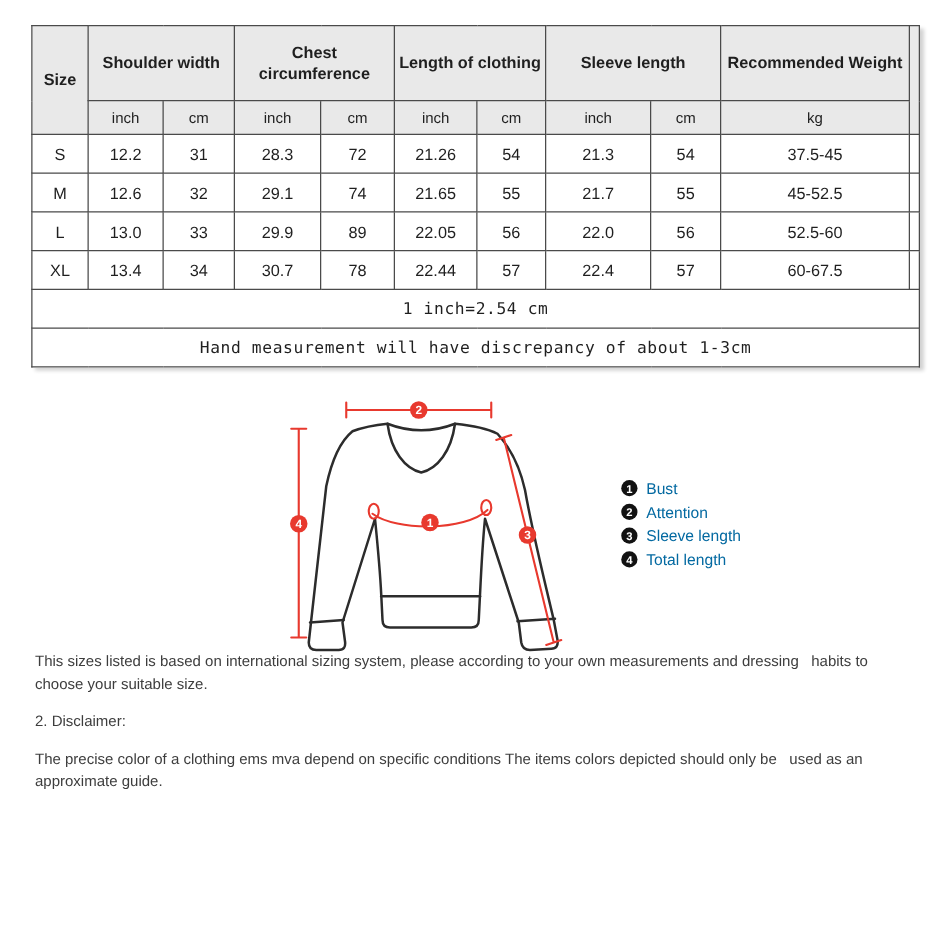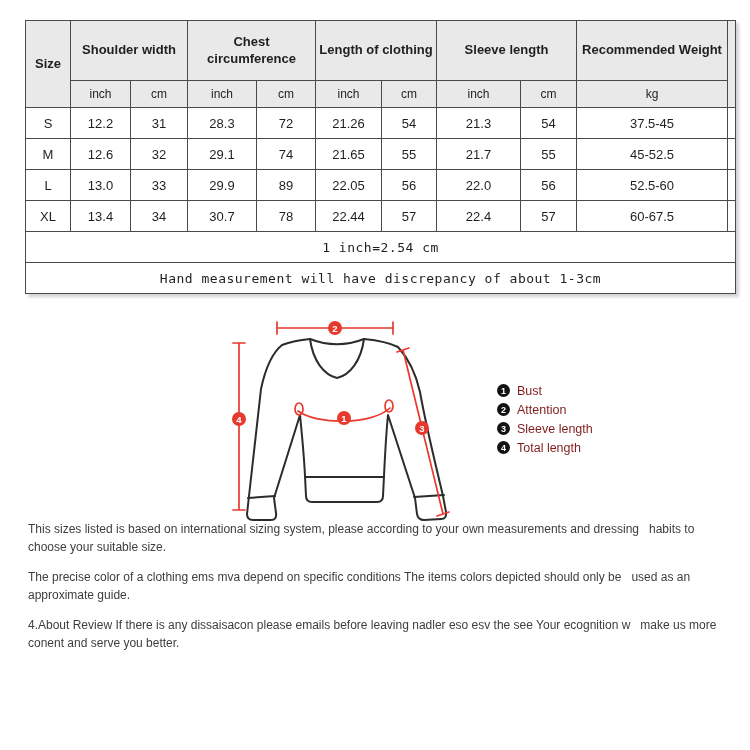--- a/index.html
+++ b/index.html
@@ -40,21 +40,21 @@
   .marker-dot{fill:var(--accent);}
   .marker-num{fill:#fff;font-family:"Liberation Sans",sans-serif;font-size:9.5px;font-weight:bold;text-anchor:middle;}
 
   .legend{position:absolute;left:497px;top:381px;}
   .legend-item{display:flex;align-items:center;height:19px;}
   .legend-dot{
     display:inline-flex;align-items:center;justify-content:center;
     width:13px;height:13px;border-radius:50%;background:#121212;color:#fff;
     font-size:9px;font-weight:bold;margin-right:7px;flex:0 0 13px;
   }
-  .legend-label{font-size:12.5px;color:#7f1d1d;}
+  .legend-label{font-size:12.5px;color:#0369a1;}
 
   
   .sections{position:absolute;left:28px;top:521px;width:704px;color:var(--body-text);}
   .section{margin-bottom:13px;}
   .sec-h{font-size:12px;line-height:17px;white-space:pre-wrap;}
   .sec-h:empty{display:none;}
   .sec-b{font-size:12px;line-height:17.5px;white-space:pre-wrap;}
 </style>
 </head>
 <body>
@@ -247,23 +247,20 @@
       <span class="legend-dot">4</span>
       <span class="legend-label">Total length</span>
     </div>
   </div>
 
   <div class="sections">
     <div class="section">
       <div class="sec-b">This sizes listed is based on international sizing system, please according to your own measurements and dressing   habits to choose your suitable size.</div>
     </div>
     <div class="section">
+      <div class="sec-h">2. Disclaimer:</div>
     </div>
     <div class="section">
       <div class="sec-b">The precise color of a clothing ems mva depend on specific conditions The items colors depicted should only be   used as an approximate guide.</div>
     </div>
-    <div class="section">
-
-      <div class="sec-b">4.About Review If there is any dissaisacon please emails before leaving nadler eso esv the see Your ecognition w   make us more conent and serve you better.</div>
-    </div>
   </div>
 
 </div>
 
 </body></html>

